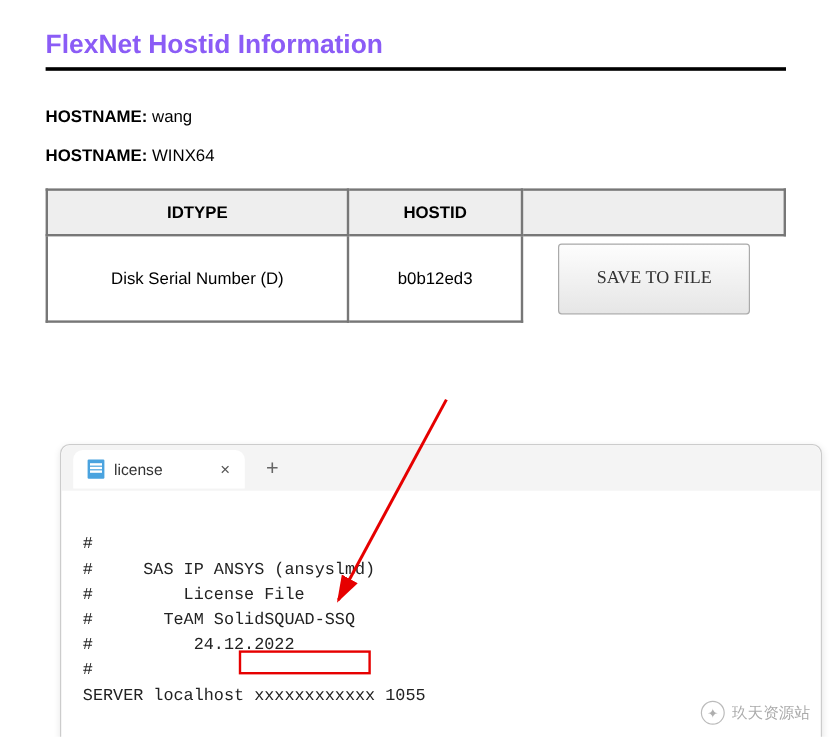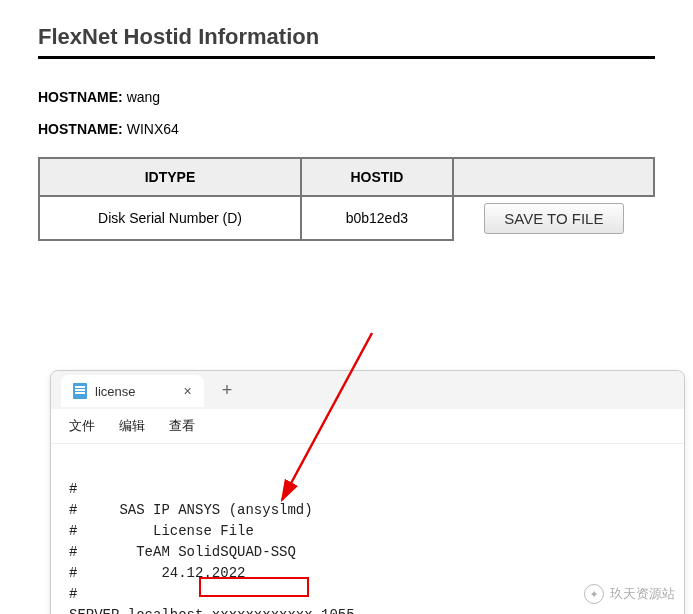--- a/index.html
+++ b/index.html
@@ -1,28 +1,28 @@
 <!DOCTYPE html>
 <html><head>
   <meta charset="utf-8">
   <style>
     * { margin: 0; padding: 0; box-sizing: border-box; }
     body { width: 693px; height: 614px; background: #fff; font-family: Verdana, Arial, sans-serif; position: relative; overflow: hidden; }
     .page { padding: 24px 38px 0 38px; }
-    .title { font-size: 22px; font-weight: bold; color: #404040; margin-bottom: 6px; }
+    .title { font-size: 22px; font-weight: bold; color: #8b5cf6; margin-bottom: 6px; }
     .hr { height: 3px; background: #000; margin-bottom: 30px; }
     .info-line { font-size: 14px; color: #000; margin-bottom: 16px; margin-top: 12px; }
     .info-label { font-weight: bold; }
     .table { border-collapse: collapse; width: 100%; margin-top: 20px; }
     .table th, .table td { border: 2px solid #777; padding: 10px 24px; text-align: center; font-size: 14px; vertical-align: middle; }
     .table th { background: #eee; font-weight: bold; }
     .table td.action { border: none; background: #fff; padding: 6px 4px; }
-    .btn { display: inline-block; width: 140px; padding: 6px 0; font-size: 15px; color: #333;
+    .btn { display: inline-block; width: 160px; padding: 20px 0; font-size: 15px; color: #333;
            background: linear-gradient(#fdfdfd, #e6e6e6); border: 1px solid #aaa; border-radius: 3px;
-           cursor: pointer; font-family: Liberation Sans, sans-serif; }
+           cursor: pointer; font-family: Liberation Serif, serif; }
     .highlight-box { display: inline-block; border: 2.5px solid #e60000; padding: 2px 6px; }
     .notepad { position: absolute; left: 50px; top: 370px; width: 635px; background: #fff;
                border: 1px solid #ccc; border-radius: 8px 8px 0 0; box-shadow: 0 2px 6px rgba(0,0,0,0.1); }
     .tabbar { display: flex; align-items: center; height: 38px; background: #f4f4f4; border-radius: 8px 8px 0 0; }
     .tab { display: flex; align-items: center; gap: 8px; height: 32px; background: #fff; margin: 2px 0 0 10px;
            padding: 0 12px; border-radius: 8px 8px 0 0; font-size: 13px; color: #333; }
     .tab-icon { width: 14px; height: 16px; background: #4aa3df; border-radius: 1px; position: relative; }
     .tab-icon::after { content:""; position:absolute; left:2px; right:2px; top:3px; height:2px; background:#fff;
                        box-shadow: 0 3px 0 #fff, 0 6px 0 #fff; }
     .tab-close { color: #555; cursor: pointer; font-size: 14px; margin-left: 40px; }
@@ -72,25 +72,20 @@
 
 <div class="notepad">
   <div class="tabbar">
     <div class="tab">
       <span class="tab-icon"></span>
       <span>license</span>
       <span class="tab-close">×</span>
     </div>
     <span class="tab-add">+</span>
   </div>
-  <div class="menubar">
-    <span>文件</span>
-    <span>编辑</span>
-    <span>查看</span>
-  </div>
   <div class="editor">
 <span>#</span>
 <span>#     SAS IP ANSYS (ansyslmd)</span>
 <span>#         License File</span>
 <span>#       TeAM SolidSQUAD-SSQ</span>
 <span>#          24.12.2022</span>
 <span>#</span>
 <span>SERVER localhost xxxxxxxxxxxx 1055</span>
 
 

